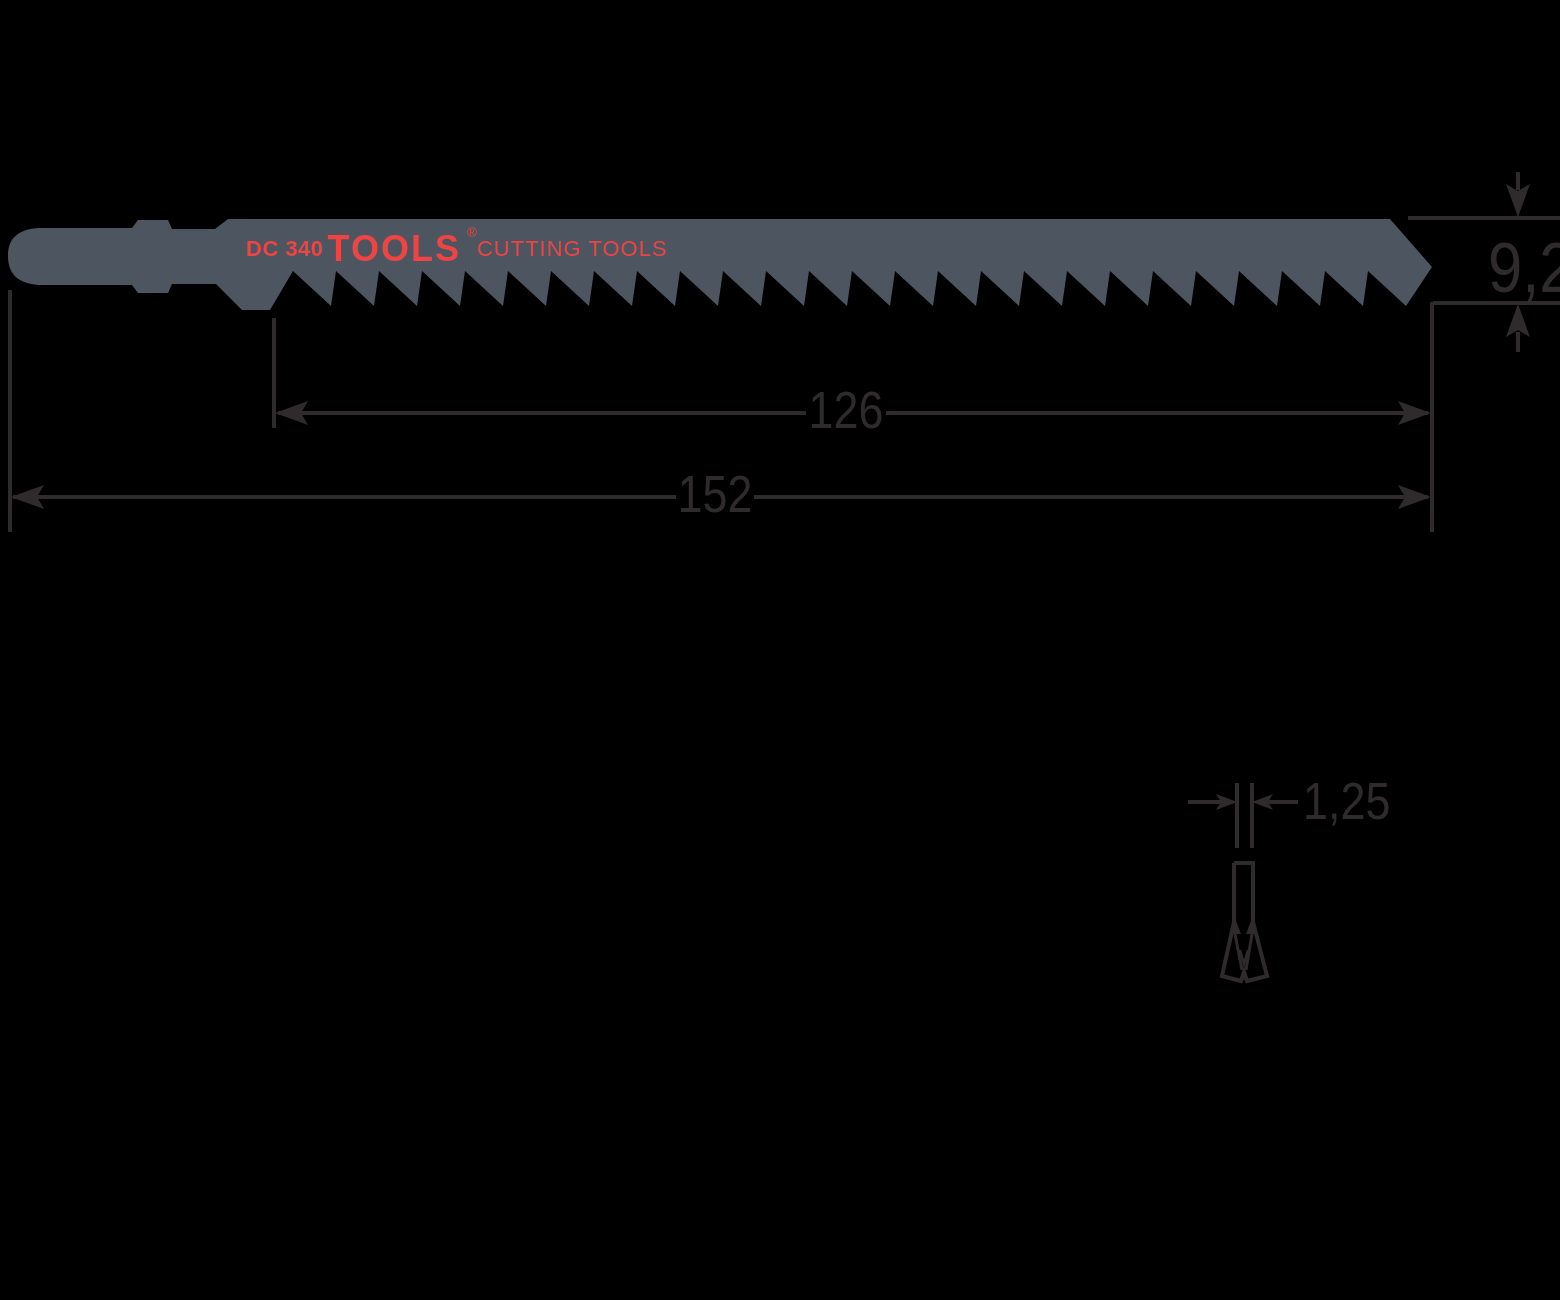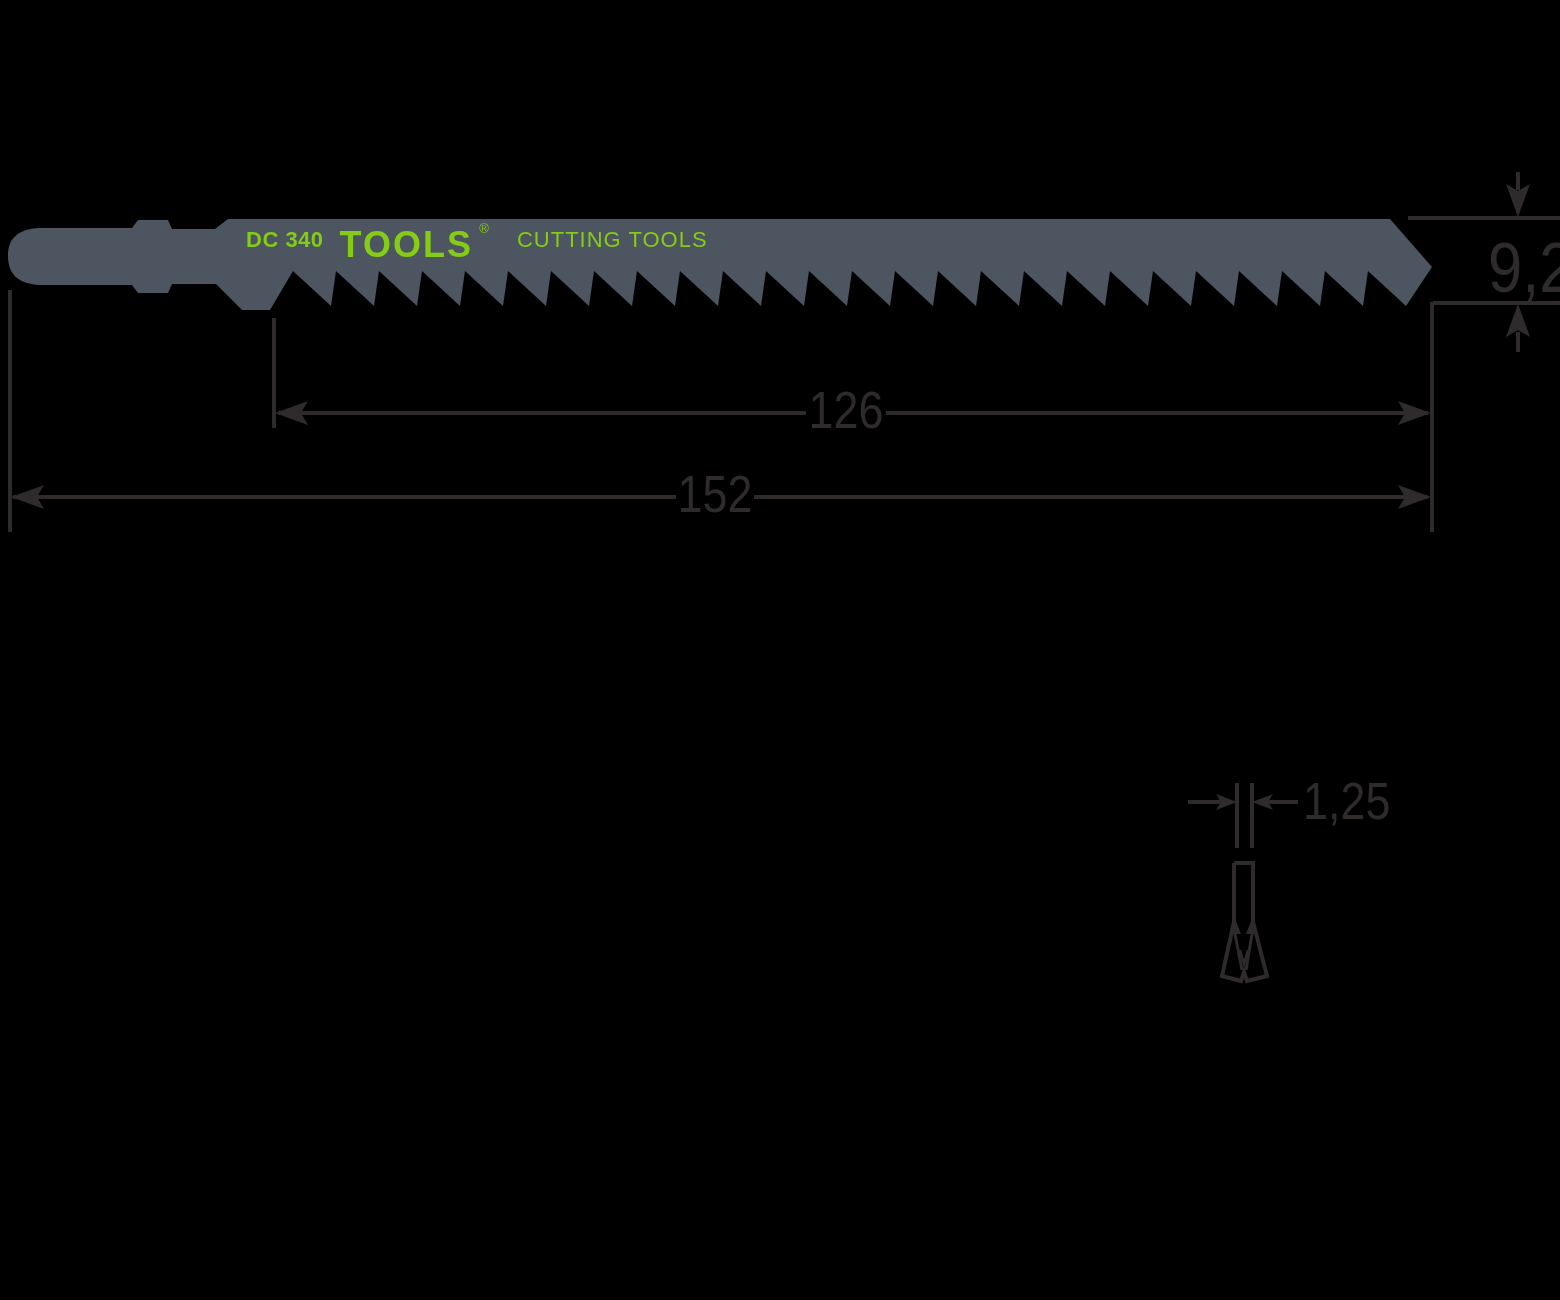--- a/index.html
+++ b/index.html
@@ -20,23 +20,23 @@
     left: 0;
     top: 0;
   }
   
   .blade-print {
     position: absolute;
     left: 246px;
     top: 227px;
     height: 44px;
     display: flex;
-    align-items: flex-start;
-    gap: 16px;
-    color: #84cc16;
+    align-items: center;
+    gap: 4px;
+    color: #ef4444;
     white-space: nowrap;
   }
   .blade-print .model {
     font-size: 22px;
     font-weight: 700;
     letter-spacing: 0.5px;
   }
   .blade-print .brand {
     position: relative;
     font-size: 36px;
@@ -49,21 +49,21 @@
     top: -5px;
     right: -16px;
     font-size: 13px;
     font-weight: 400;
     letter-spacing: 0;
   }
   .blade-print .tagline {
     font-size: 22px;
     font-weight: 400;
     letter-spacing: 1px;
-    margin-left: 28px;
+    margin-left: 12px;
   }
   
   .dim-label {
     position: absolute;
     color: #2f2b2c;
     font-size: 51px;
     font-weight: 400;
     line-height: 1;
     white-space: nowrap;
   }

